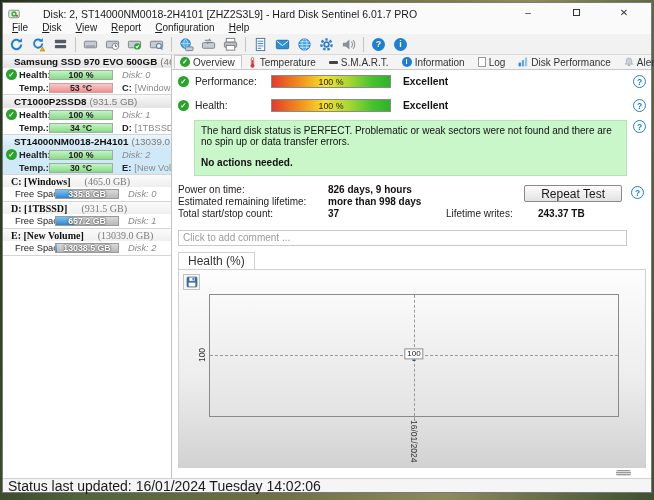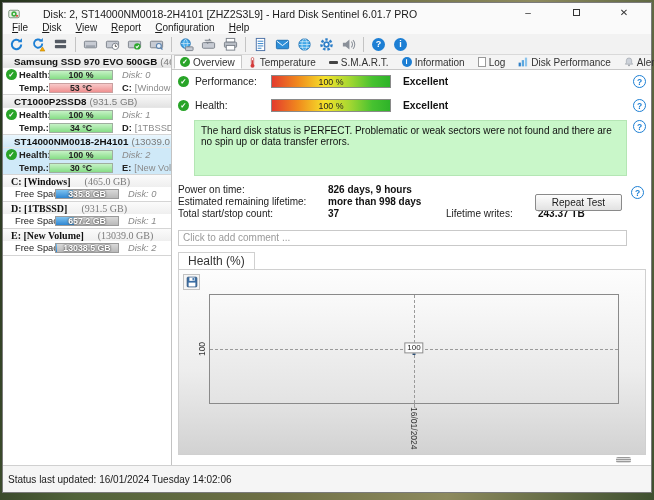--- a/index.html
+++ b/index.html
@@ -84,21 +84,21 @@
     background:linear-gradient(90deg,#e33b2e 0%,#f08a1d 22%,#f5e22a 45%,#a8d832 65%,#47c230 85%,#2eb329 100%);}
   .rating{font-weight:bold;margin-left:12px;color:#111;}
   .sp{flex:1;}
   .status-row{display:flex;align-items:flex-start;margin:7px 5px 0 6px;padding-left:16px;}
   .status-box{flex:1;background:#c9f7c9;border:1px solid #b4e6b4;padding:4px 6px;font-size:10px;
     color:#111;min-height:56px;margin-right:6px;}
   .status-box .action{font-weight:bold;margin-top:10px;}
   .stats{position:relative;margin:8px 5px 0 6px;font-size:10px;min-height:34px;}
   .stats-grid{display:grid;grid-template-columns:150px 118px 92px auto;row-gap:1px;}
   .stats-grid .val{font-weight:bold;color:#111;}
-  .repeat-btn{position:absolute;right:24px;top:10px;height:17px;padding:0 16px;font-size:10px;
+  .repeat-btn{position:absolute;right:24px;top:1px;height:17px;padding:0 16px;font-size:12px;
     font-family:"Liberation Sans",sans-serif;border:1px solid #8a8a8a;border-radius:2px;color:#1a1a1a;
     background:linear-gradient(180deg,#fdfdfd,#e2e2e2);}
   .stats .help{position:absolute;right:2px;top:2px;}
   .comment-wrap{margin:8px 24px 0 6px;}
   .comment-wrap input{width:100%;height:16px;border:1px solid #c9c9c9;font-size:10px;padding:0 4px;
     font-family:"Liberation Sans",sans-serif;color:#333;}
   .comment-wrap input::placeholder{color:#9a9a9a;}
   
   .chart-sec{margin:6px 5px 10px 6px;flex:1;display:flex;flex-direction:column;min-height:0;}
   .chart-tab{width:max-content;padding:1px 9px;border:1px solid #d0d0d0;border-bottom:none;
@@ -116,22 +116,22 @@
     text-orientation:mixed;font-size:8.5px;color:#333;transform:translateY(-50%) rotate(180deg);}
   .xtick{position:absolute;left:50%;top:100%;margin-top:4px;transform:translateX(-50%);
     writing-mode:vertical-rl;font-size:8.5px;color:#333;}
   .pt-label{position:absolute;left:50%;top:50%;transform:translate(-50%,-60%);background:#fcfcfc;
     border:1px solid #8a8a8a;font-size:8px;line-height:9px;padding:0 2px;color:#222;}
   .pt-marker{position:absolute;left:50%;top:50%;width:3px;height:3px;background:#2a4e75;
     transform:translate(-50%,3px);}
   .grip{position:absolute;right:20px;bottom:2px;width:15px;height:6px;border-radius:2px;
     background:repeating-linear-gradient(180deg,#9a9a9a 0 1px,#dcdcdc 1px 2px);}
   
-  .statusbar{height:27px;background:#f5f5f5;border-top:1px solid #d0d0d0;display:flex;
-    align-items:center;padding:0 5px;font-size:10px;color:#1a1a1a;flex:0 0 auto;}
+  .statusbar{height:14px;background:#f5f5f5;border-top:1px solid #d0d0d0;display:flex;
+    align-items:center;padding:0 5px;font-size:14px;color:#1a1a1a;flex:0 0 auto;}
   svg{display:block;}
 </style>
 </head>
 <body>
 
 <div class="window">
 
   <div class="titlebar">
     <span>
       <svg width="12" height="12" viewBox="0 0 16 16">
@@ -433,20 +433,21 @@
         <span class="ov-label">Health:</span>
         <span class="gradbar">100 %</span>
         <span class="rating">Excellent</span>
         <span class="sp"></span>
         <span class="help">?</span>
       </div>
 
       <div class="status-row">
         <div class="status-box">
           <div>The hard disk status is PERFECT. Problematic or weak sectors were not found and there are no spin up or data transfer errors.</div>
+          <div class="action">No actions needed.</div>
         </div>
         <span class="help">?</span>
       </div>
 
       <div class="stats">
         <div class="stats-grid">
           <span>Power on time:</span>
           <span class="val">826 days, 9 hours</span>
           <span></span>
             <span></span>

